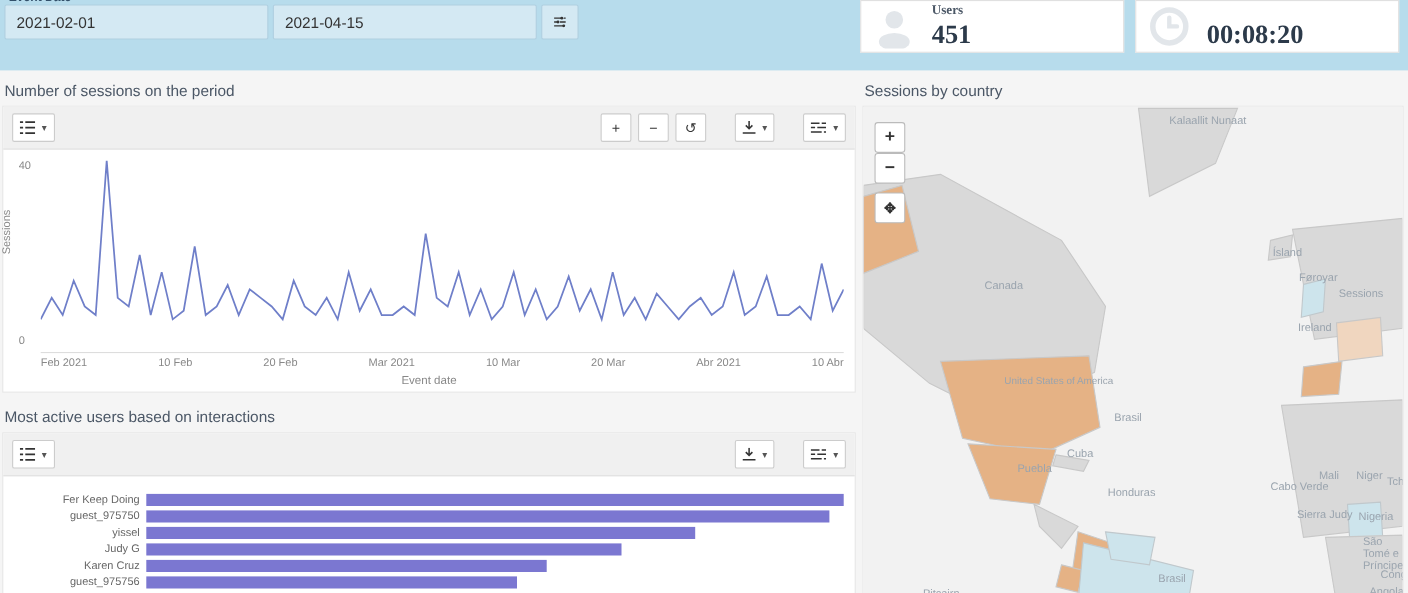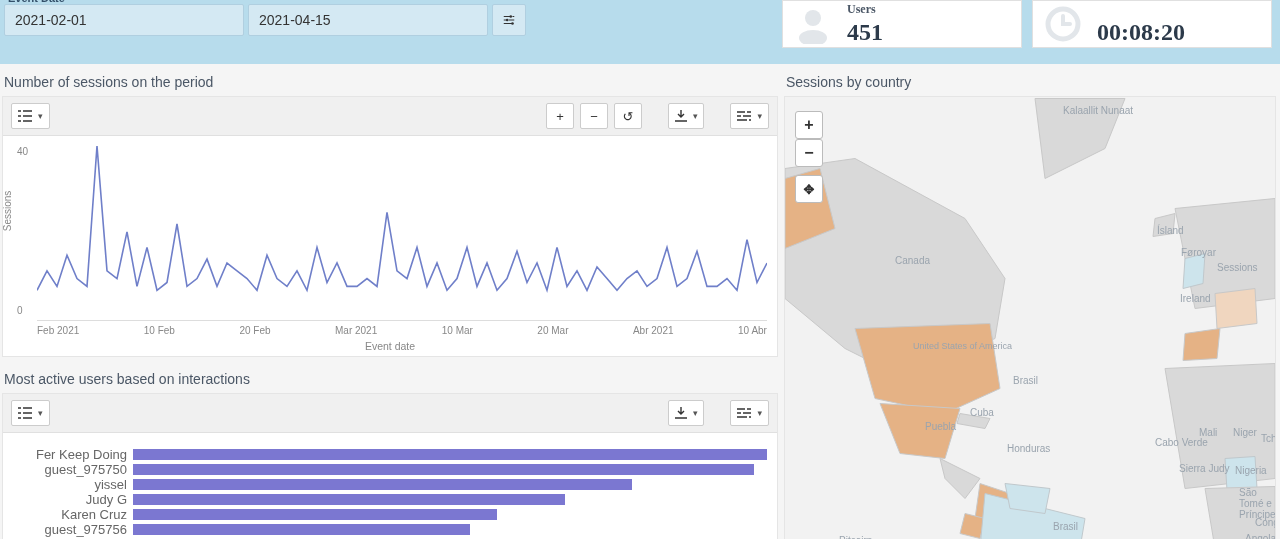--- a/index.html
+++ b/index.html
@@ -187,21 +187,21 @@
   .bar-panel .panel-body { padding: 8px 10px 0 10px; }
   .bar-chart { padding: 6px 0 0 0; }
   .bar-row {
     display: flex;
     align-items: center;
     height: 15px;
   }
   .bar-label {
     width: 120px;
     text-align: right;
-    font-size: 13px;
+    font-size: 10px;
     color: #666;
     padding-right: 6px;
     white-space: nowrap;
     overflow: hidden;
   }
   .bar-track {
     flex: 1;
     height: 11px;
     position: relative;
   }

